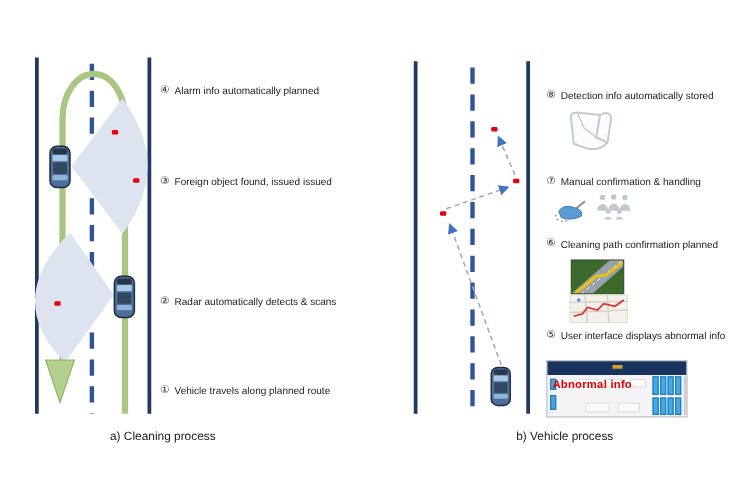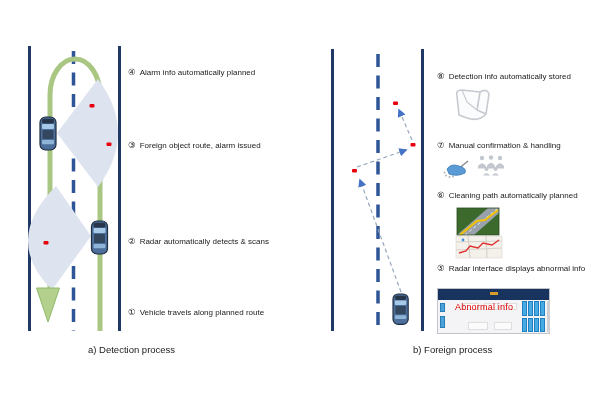--- a/index.html
+++ b/index.html
@@ -17,21 +17,21 @@
   .caption { position: absolute; font-size: 9.5px; color: #1a1a1a; white-space: nowrap; }
 
   
   .ui-mock {
     position: absolute; left: 437px; top: 288px; width: 113px; height: 46px;
     background: #f4f4f6; border: 1px solid #c3c3ca;
   }
   .ui-header { position: absolute; left: 0; top: 0; width: 100%; height: 11px; background: #17335e; }
   .ui-notch { position: absolute; left: 52px; top: 3px; width: 8px; height: 3px; background: #d89c2a; }
   .ui-abnormal {
-    position: absolute; left: 17px; top: 13px; font-size: 9px; font-weight: normal;
+    position: absolute; left: 4px; top: 13px; font-size: 9px; font-weight: bold;
     color: #e00000; white-space: nowrap; letter-spacing: 0.2px;
   }
   .ui-block { position: absolute; background: #4aa3dd; border: 0.5px solid #2a7db3; }
   .ui-bars {
     position: absolute; left: 84px; top: 12px; width: 23px; height: 31px;
     display: grid; grid-template-columns: repeat(4, 1fr); grid-template-rows: 1fr 1fr; gap: 2px 1.5px;
   }
   .ui-bar { background: #46abe2; border: 0.5px solid #1f7fc0; }
   .ui-scroll { position: absolute; left: 108.5px; top: 12px; width: 3px; height: 31px; background: #cfcfd4; }
   .ghost { position: absolute; border: 0.5px solid #dededf; background: #fbfbfc; }
@@ -147,49 +147,49 @@
       <circle cx="7" cy="4" r="1.4" fill="#4a90d9"></circle>
     </g>
   </svg>
 
   <div class="step" style="left:128px; top:68px">
     <span class="num">④</span>
     <span class="lbl">Alarm info automatically planned</span>
   </div>
   <div class="step" style="left:128px; top:141px">
     <span class="num">③</span>
-    <span class="lbl">Foreign object route, alarm issued</span>
+    <span class="lbl">Foreign object found, issued issued</span>
   </div>
   <div class="step" style="left:128px; top:237px">
     <span class="num">②</span>
     <span class="lbl">Radar automatically detects &amp; scans</span>
   </div>
   <div class="step" style="left:128px; top:308px">
     <span class="num">①</span>
     <span class="lbl">Vehicle travels along planned route</span>
   </div>
-  <div class="caption" style="left:88px; top:344px">a) Detection process</div>
+  <div class="caption" style="left:88px; top:344px">a) Cleaning process</div>
 
   <div class="step" style="left:437px; top:72px">
     <span class="num">⑧</span>
     <span class="lbl">Detection info automatically stored</span>
   </div>
   <div class="step" style="left:437px; top:141px">
     <span class="num">⑦</span>
     <span class="lbl">Manual confirmation &amp; handling</span>
   </div>
   <div class="step" style="left:437px; top:191px">
     <span class="num">⑥</span>
-    <span class="lbl">Cleaning path automatically planned</span>
+    <span class="lbl">Cleaning path confirmation planned</span>
   </div>
   <div class="step" style="left:437px; top:264px">
     <span class="num">⑤</span>
-    <span class="lbl">Radar interface displays abnormal info</span>
-  </div>
-  <div class="caption" style="left:413px; top:344px">b) Foreign process</div>
+    <span class="lbl">User interface displays abnormal info</span>
+  </div>
+  <div class="caption" style="left:413px; top:344px">b) Vehicle process</div>
 
   <div class="ui-mock">
     <div class="ui-header">
       <span class="ui-notch"></span>
     </div>
     <div class="ghost" style="left:25px; top:14px; width:16px; height:7px;"></div>
     <div class="ghost" style="left:46px; top:14px; width:14px; height:7px;"></div>
     <div class="ghost" style="left:66px; top:14px; width:13px; height:7px;"></div>
     <div class="ghost" style="left:30px; top:33px; width:20px; height:8px;"></div>
     <div class="ghost" style="left:56px; top:33px; width:18px; height:8px;"></div>

